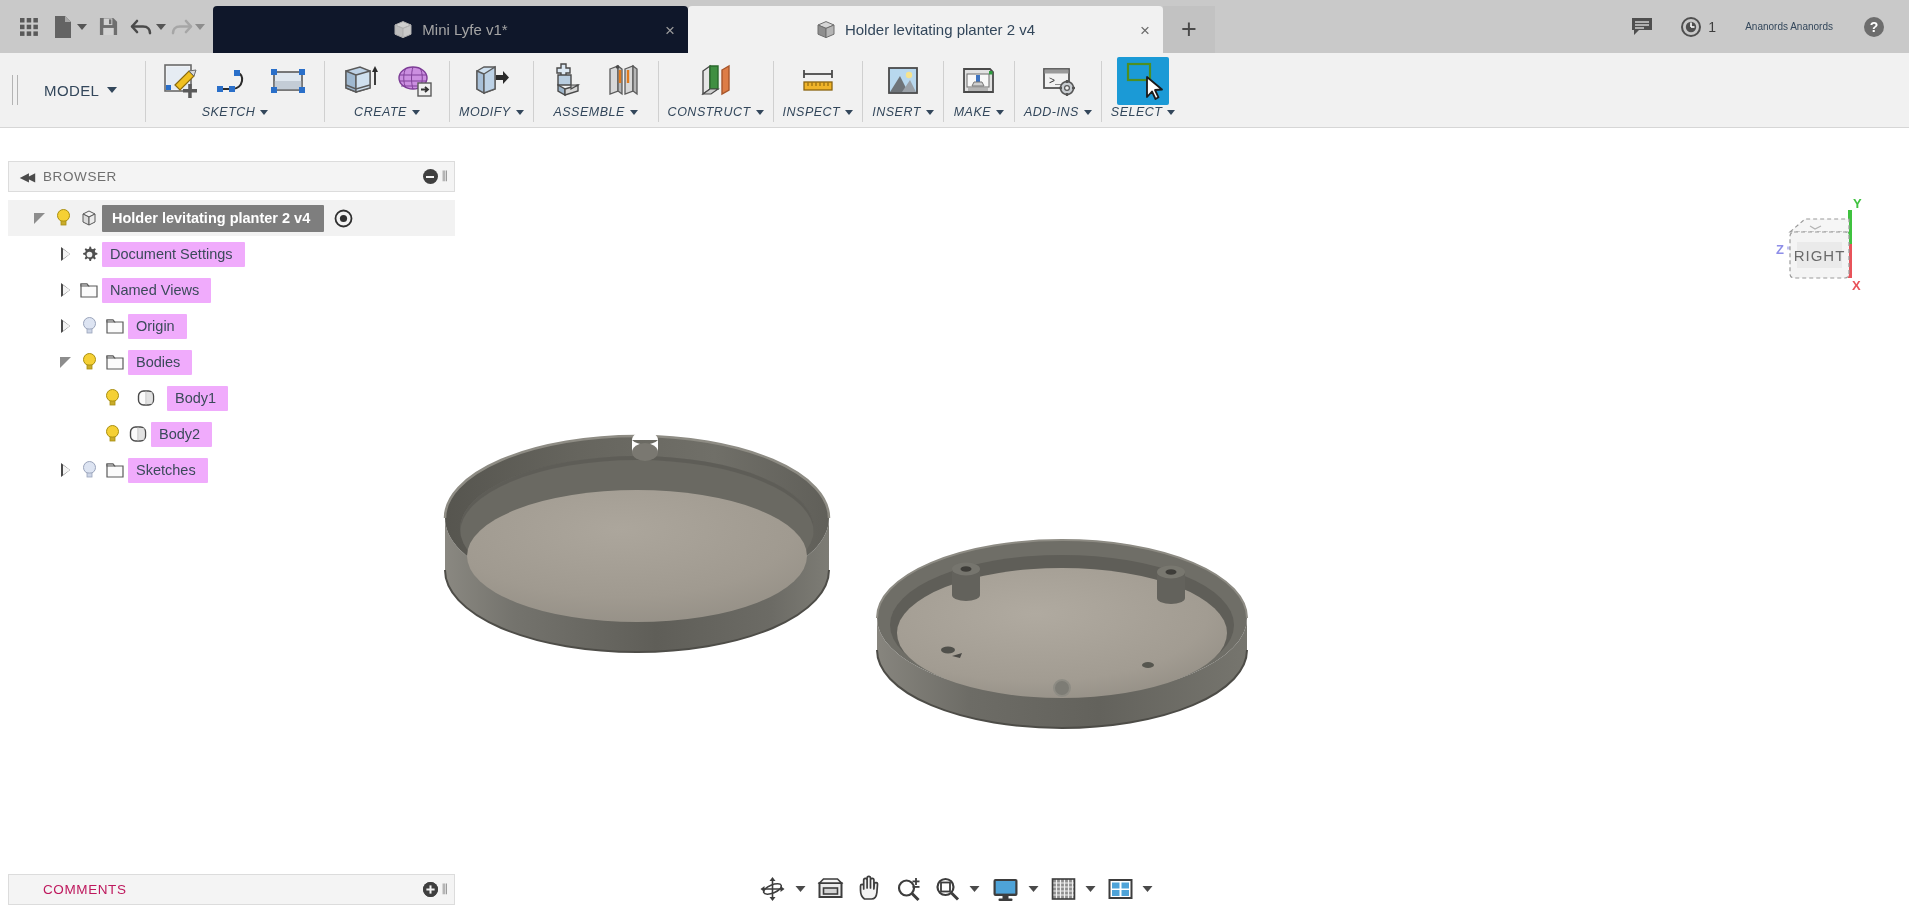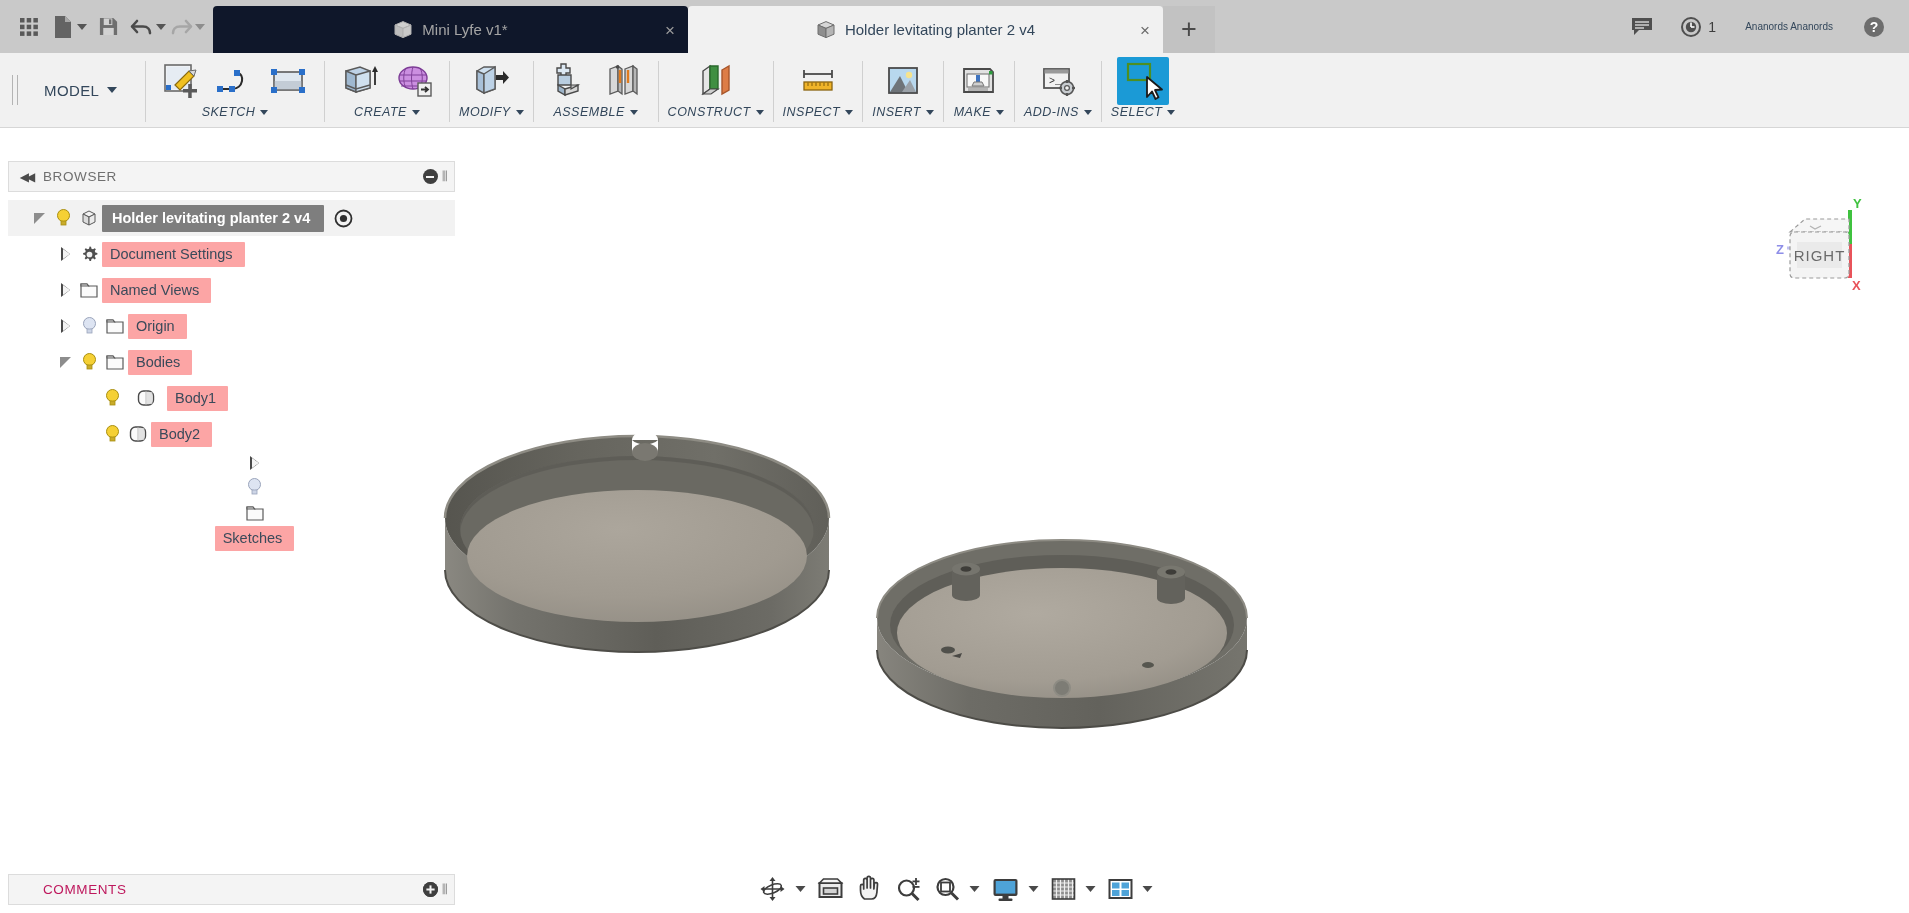--- a/index.html
+++ b/index.html
@@ -170,21 +170,21 @@
     border-bottom: 5px solid transparent; border-left: 7px solid #f4f4f4;
     z-index: 2;
   }
   .tri-down {
     width: 0; height: 0;
     border-left: 11px solid #8d8d8d;
     border-bottom: 11px solid transparent;
     border-top: 0;
   }
   .tnode .lbl {
-    background: #fca5a5; padding: 4px 12px 5px 8px; border-radius: 1px;
+    background: #f0abfc; padding: 4px 12px 5px 8px; border-radius: 1px;
   }
   .tnode.root .lbl {
     background: #7e7e7e; color: #ffffff; font-weight: bold;
     padding: 5px 14px 6px 10px;
   }
   .tnode.root { background: #f2f2f2; }
   .icon-slot { display: flex; align-items: center; justify-content: center; width: 26px; flex: 0 0 26px; }
 
   
   .canvas {
@@ -854,21 +854,21 @@
       <span class="icon-slot">
         <svg width="22" height="20" viewBox="0 0 22 20">
           <rect x="3.5" y="3" width="15" height="14" rx="5" fill="#fbfbfb" stroke="#4a4a4a" stroke-width="1.4"></rect>
           <path d="M11 3.2 v13.6" stroke="#b8b8b8" stroke-width="1"></path>
           <path d="M11.5 4 h6 v12 h-6 Z" fill="#d9d9d9" opacity=".75"></path>
         </svg>
       </span>
       <span class="lbl">Body2</span>
     </div>
 
-    <div class="tnode" style="padding-left:46px;flex-direction:column;">
+    <div class="tnode" style="padding-left:46px;">
       <span class="arrow">
           <span class="tri-right"></span>
         </span>
       <span class="icon-slot">
         <svg width="17" height="20" viewBox="0 0 17 20">
           <circle cx="8.5" cy="7.5" r="6" fill="#dde4f2" stroke="#9aa4bb" stroke-width="1"></circle>
           <rect x="6" y="13" width="5" height="4" fill="#cdd5e6" stroke="#9aa4bb" stroke-width=".8"></rect>
         </svg>
       </span>
       <span class="icon-slot">

